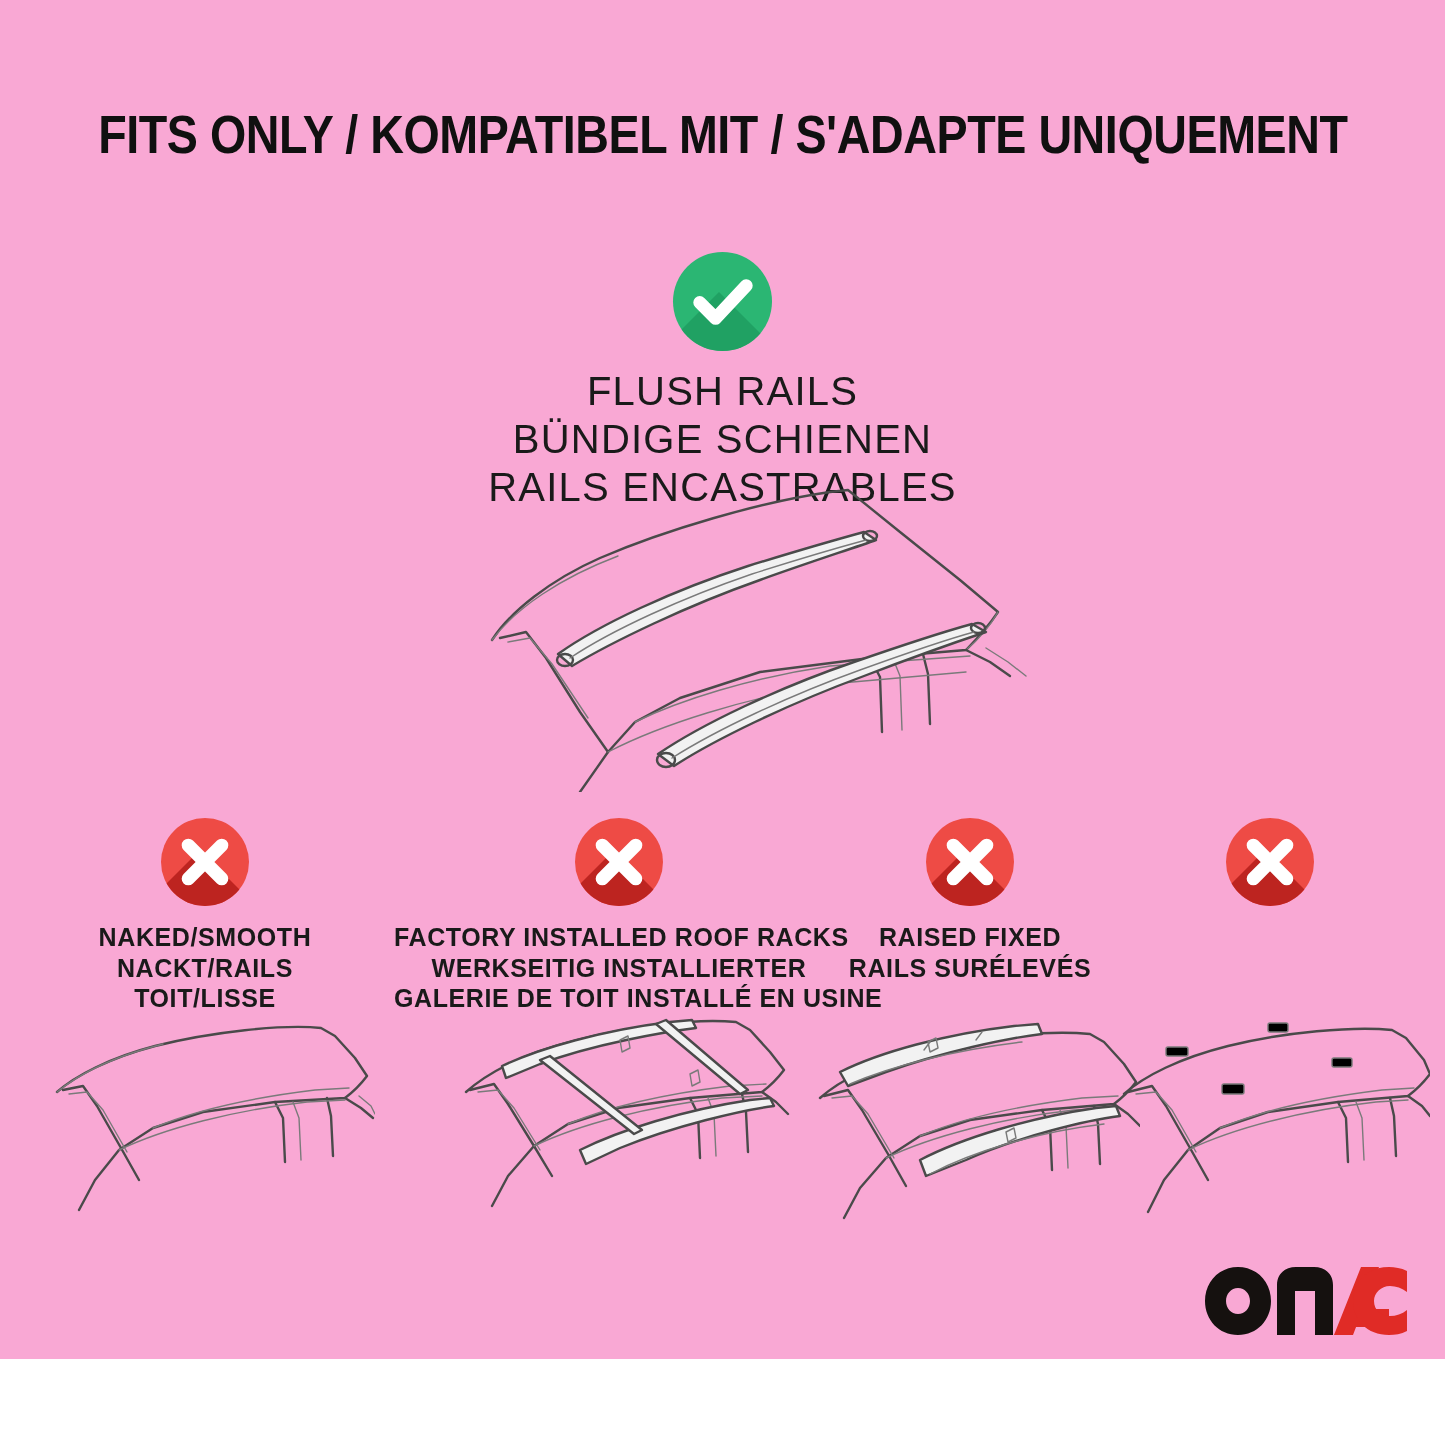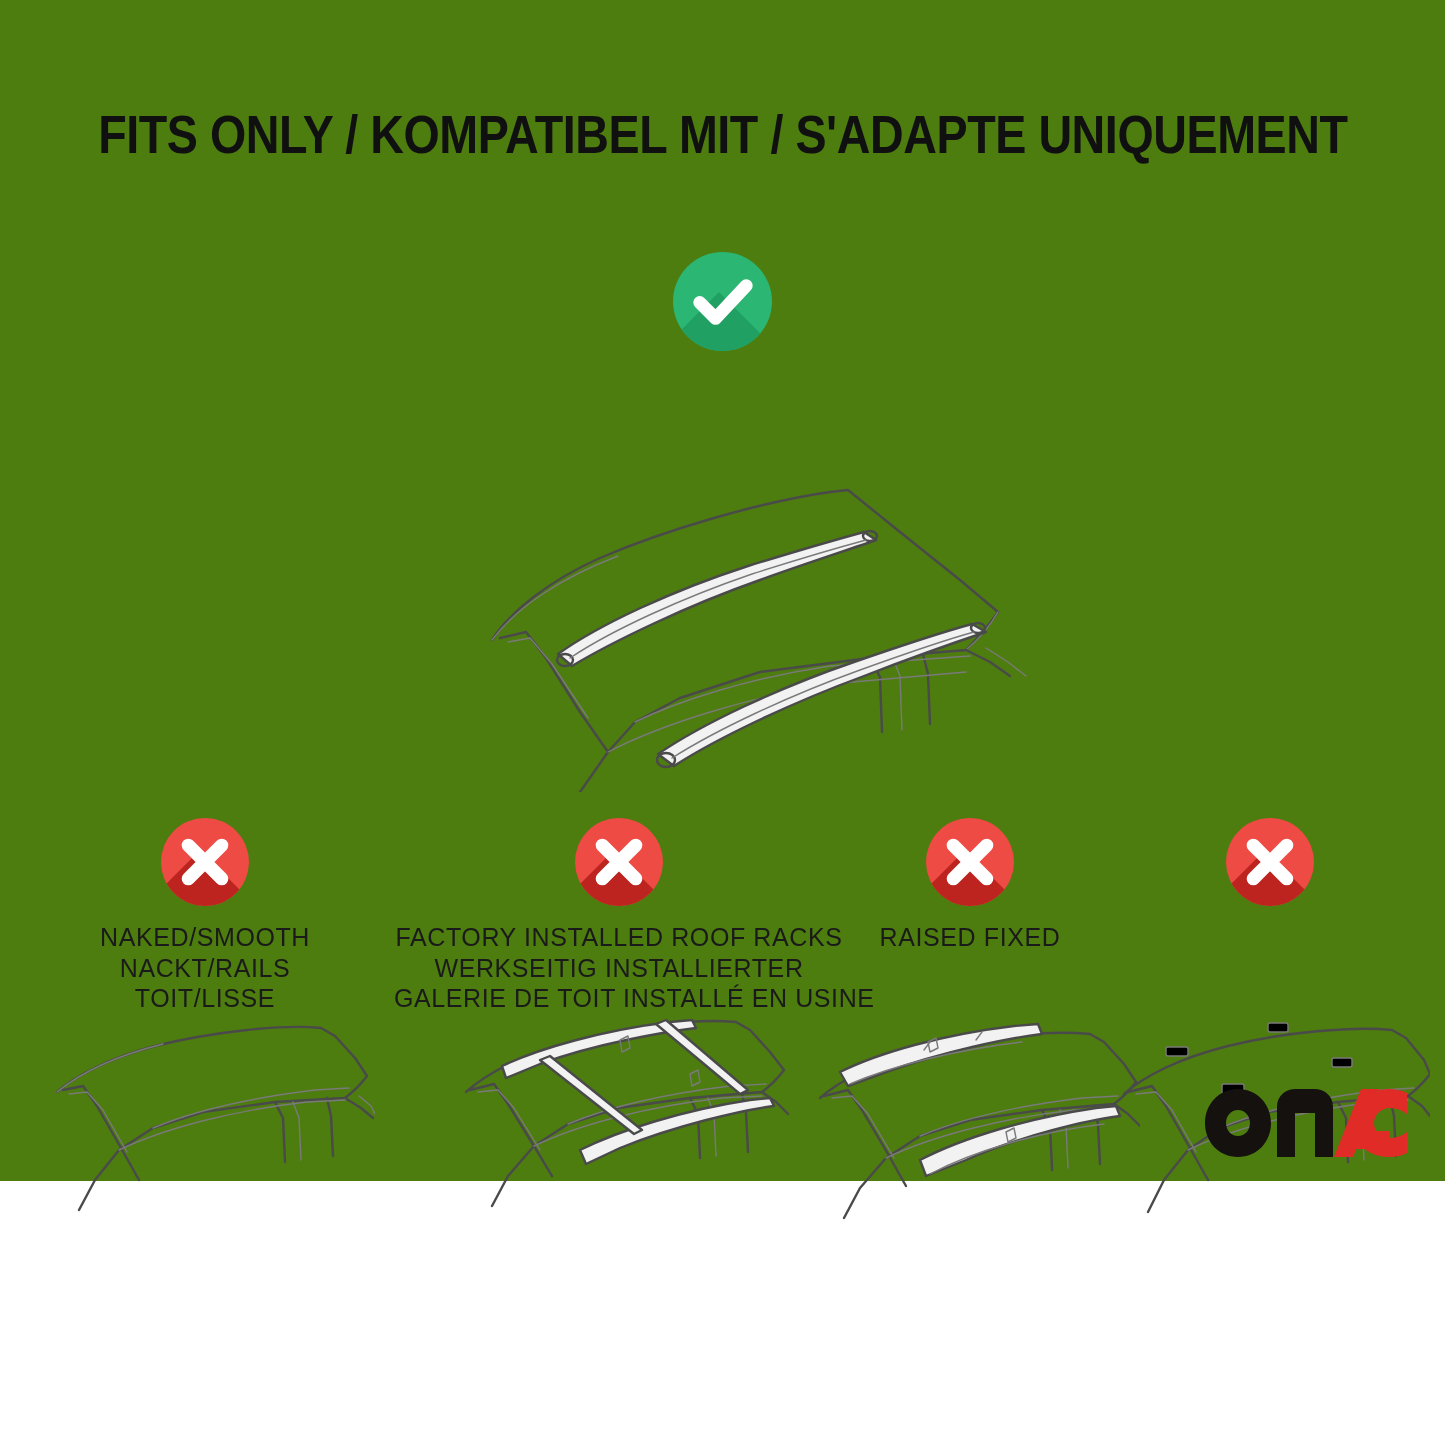--- a/index.html
+++ b/index.html
@@ -8,22 +8,22 @@
     width: 1445px;
     height: 1445px;
     background: #ffffff;
     font-family: "Liberation Sans", sans-serif;
     overflow: hidden;
   }
 
   #page {
     position: relative;
     width: 1445px;
-    height: 1181px;
-    background: #4d7c0f;
+    height: 1359px;
+    background: #f9a8d4;
   }
 
   
   .title-bar {
     position: absolute;
     top: 104px;
     left: 0;
     width: 1445px;
     text-align: center;
   }
@@ -128,21 +128,21 @@
     transform-origin: 0 0;
     opacity: 0.92;
   }
 
   .col-label {
     margin-top: 6px;
     line-height: 1.22;
   }
   .col-label div {
     font-size: 25px;
-    font-weight: 400;
+    font-weight: 700;
     color: #1a1a1a;
     letter-spacing: 0.6px;
     white-space: nowrap;
   }
 
   .col-art {
     position: absolute;
     left: 50%;
     transform: translateX(-50%);
   }
@@ -179,20 +179,25 @@
 
   <div class="ok-block">
 
     <div class="badge green">
       <div class="shadow"></div>
       <svg class="check-svg" viewBox="0 0 100 100">
         <path d="M27 51 L43 67 L74 34" fill="none" stroke="#ffffff" stroke-width="13" stroke-linecap="round" stroke-linejoin="round"></path>
       </svg>
     </div>
 
+    <div class="ok-lines">
+      <div>FLUSH RAILS</div>
+      <div>BÜNDIGE SCHIENEN</div>
+      <div>RAILS ENCASTRABLES</div>
+    </div>
   </div>
 
   <div class="hero-art">
     <svg class="sketch" viewBox="0 0 620 330" width="620" height="330">
 
       <path d="M62 178 C 80 150, 120 118, 170 96 C 235 68, 330 40, 400 30
                L 418 28 L 470 70 L 530 118 L 568 150
                C 560 162, 548 176, 536 188
                L 440 196 L 330 210 L 250 236 L 205 260 L 178 290 L 150 330" class="rail"></path>
       <path d="M62 178 C 86 146, 130 116, 188 94" class="thin"></path>
@@ -310,20 +315,21 @@
       <div class="col-badge-wrap">
         <div class="badge red">
           <div class="shadow"></div>
           <svg class="cross-svg" viewBox="0 0 100 100">
             <path d="M31 31 L69 69 M69 31 L31 69" fill="none" stroke="#ffffff" stroke-width="15" stroke-linecap="round"></path>
           </svg>
         </div>
       </div>
       <div class="col-label">
         <div>RAISED FIXED</div>
+        <div>RAILS SURÉLEVÉS</div>
       </div>
       <div class="col-art" style="top:196px;">
         <svg class="sketch" viewBox="0 0 340 215" width="340" height="215">
           <path d="M20 84 C 40 66, 76 48, 124 36 C 182 22, 250 16, 290 20
                    L 304 28 L 324 50 L 336 68
                    C 330 76, 322 84, 314 90
                    L 242 96 L 170 106 L 120 122 L 86 144 L 60 174 L 44 204" class="rail"></path>
           <path d="M24 82 L 48 76 L 62 96 L 88 140 L 106 172" class="rail"></path>
           <path d="M32 84 L 52 82 L 68 100 L 94 144" class="thin"></path>
           <path d="M242 96 L 250 112 L 252 156" class="rail"></path>

